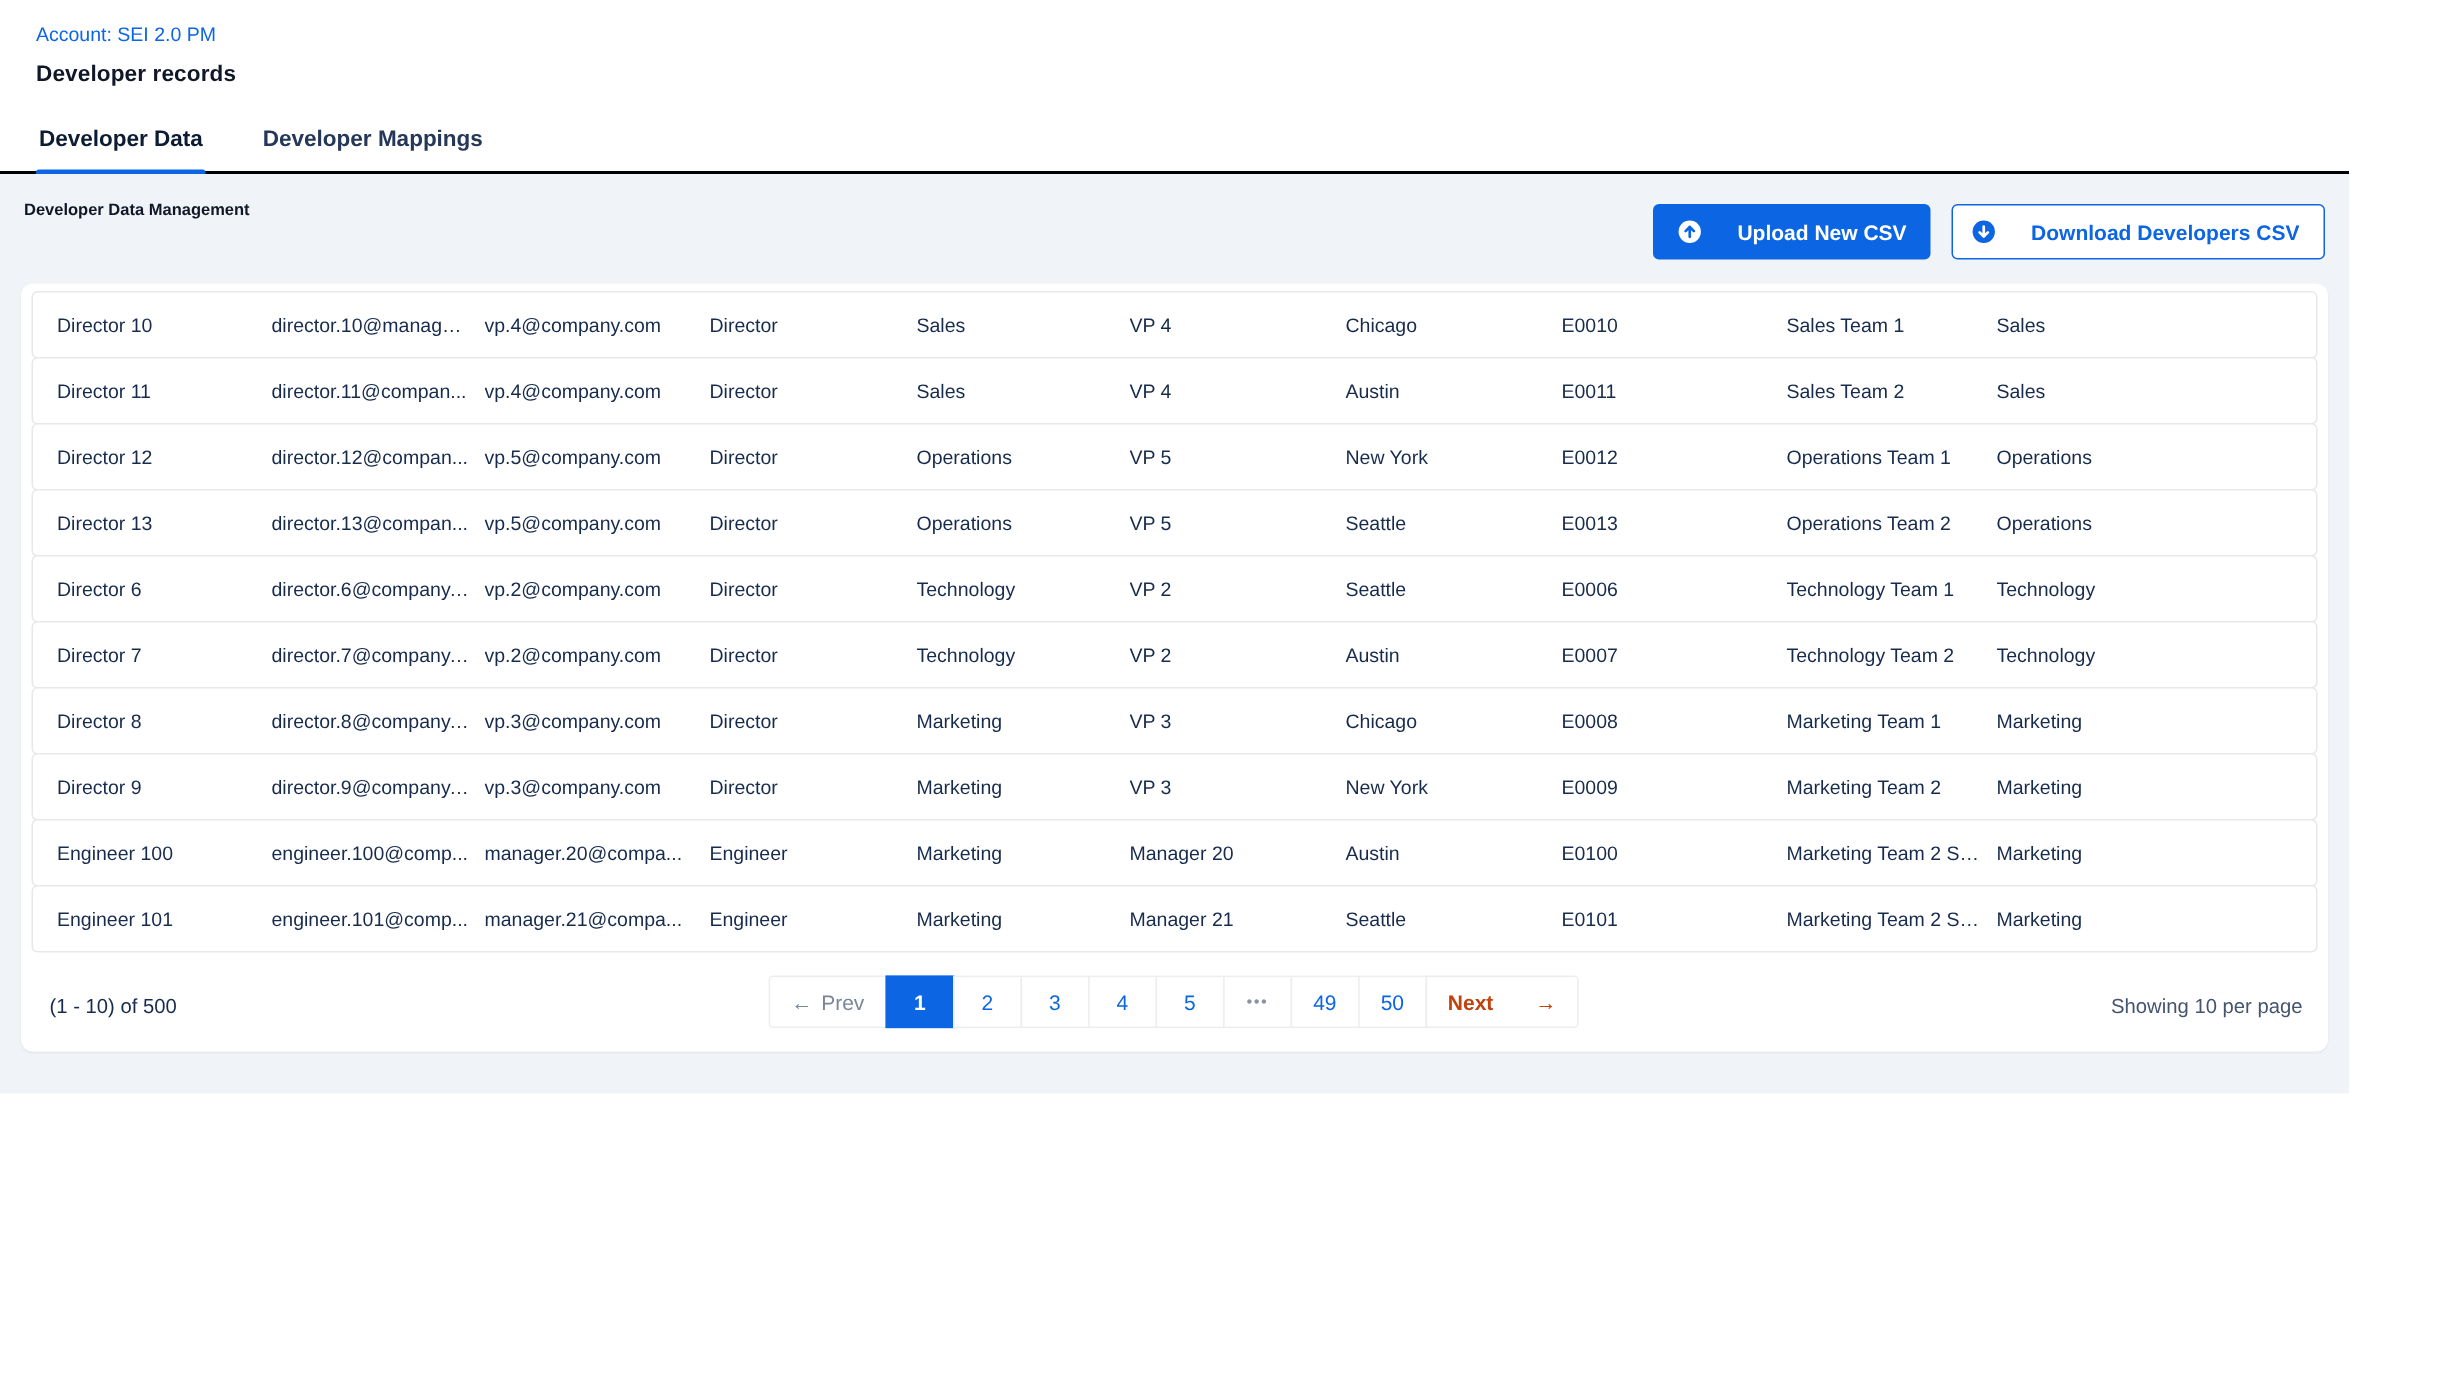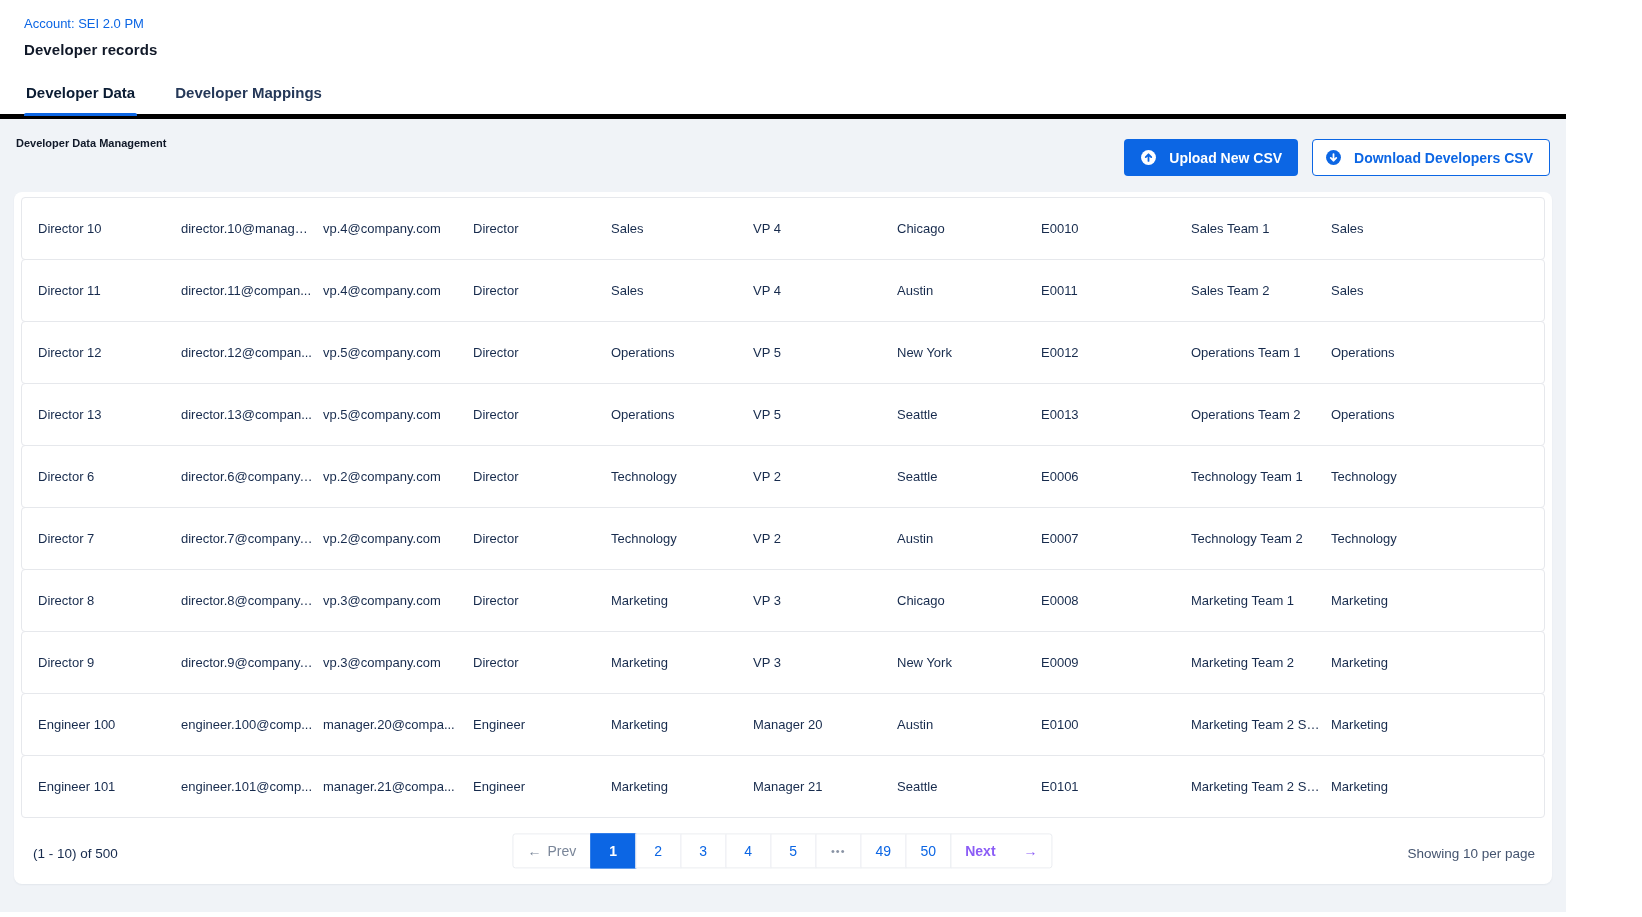--- a/index.html
+++ b/index.html
@@ -20,21 +20,21 @@
     display: inline-block;
   }
   .page-title {
     font-size: 15px; font-weight: 700; color: #101828; margin-top: 9px;
     letter-spacing: 0.1px;
   }
 
   
   .tabs {
     display: flex; gap: 36px; padding: 0 24px; margin-top: 20px;
-    border-bottom: 5px solid #000000;
+    border-bottom: 2px solid #000000;
   }
   .tab {
     font-size: 15px; font-weight: 600; color: #253858;
     padding: 6px 2px 13px 2px; cursor: pointer; position: relative;
   }
   .tab.active { font-weight: 700; color: #0b1c33; }
   .tab.active::after {
     content: ""; position: absolute; left: 0; right: 0; bottom: -2px;
     height: 3px; background: #0c66e4; border-radius: 2px 2px 0 0;
   }
@@ -42,21 +42,21 @@
   
   .section {
     background: #f0f3f7;
     padding: 18px 14px 28px 14px;
   }
   .section-head { display: flex; align-items: flex-start; justify-content: space-between; padding: 0 2px; }
   .section-title { font-size: 11px; font-weight: 700; color: #101828; }
   .section-subtitle { font-size: 12.5px; color: #44546f; margin-top: 6px; }
   .actions { display: flex; gap: 14px; margin-top: 2px; }
   .btn {
-    display: inline-flex; align-items: center; gap: 12px;
+    display: inline-flex; align-items: center; gap: 23px;
     height: 37px; padding: 0 16px; border-radius: 4px;
     font-family: "Liberation Sans", sans-serif;
     font-size: 14px; font-weight: 700; cursor: pointer; border: none;
   }
   .btn.primary { background: #0c66e4; color: #ffffff; }
   .btn.secondary { background: #ffffff; color: #0c66e4; border: 1.5px solid #0c66e4; padding-left: 12px; }
   .btn svg { display: block; }
 
   
   .card {
@@ -70,21 +70,21 @@
     align-items: center;
   }
   .thead {
     padding: 16px 16px 14px 16px;
     font-size: 11.5px; font-weight: 600; letter-spacing: 0.4px;
     color: #3c4757; text-transform: uppercase;
   }
   .thead .th { padding-right: 8px; white-space: nowrap; overflow: hidden; }
   .trow {
     background: #fff; border: 1px solid #e6e8ec; border-radius: 4px;
-    height: 63px; padding: 0 16px; margin-top: -1px;
+    height: 45px; padding: 0 16px; margin-top: -1px;
     font-size: 13px; color: #172b4d;
   }
   .trow .td { padding-right: 10px; white-space: nowrap; overflow: hidden; text-overflow: ellipsis; }
 
   
   .tfoot {
     position: relative; display: flex; align-items: center; justify-content: space-between;
     padding: 22px 10px 8px 12px; min-height: 56px;
   }
   .range { font-size: 13.5px; color: #172b4d; }
@@ -94,21 +94,21 @@
     display: flex;
   }
   .pg {
     height: 35px; min-width: 46px; padding: 0 10px;
     background: #fff; border: 1px solid #ebedf1; margin-left: -1px;
     font-family: "Liberation Sans", sans-serif;
     font-size: 14px; color: #0c66e4; cursor: pointer;
     display: inline-flex; align-items: center; justify-content: center; gap: 6px;
   }
   .pg.prev { color: #7a8699; padding: 0 14px; border-radius: 3px 0 0 3px; }
-  .pg.next { color: #8b5cf6; font-weight: 600; padding: 0 14px; border-radius: 0 3px 3px 0; gap: 28px; }
+  .pg.next { color: #c2410c; font-weight: 600; padding: 0 14px; border-radius: 0 3px 3px 0; gap: 28px; }
   .pg.active { background: #0c66e4; color: #fff; font-weight: 700; border-color: #0c66e4; }
   .pg.dots { color: #8993a4; letter-spacing: 1px; font-size: 11px; }
 </style>
 </head>
 <body>
 
 <div class="app">
 
   <div class="top">
     <a class="account">Account: SEI 2.0 PM</a>

